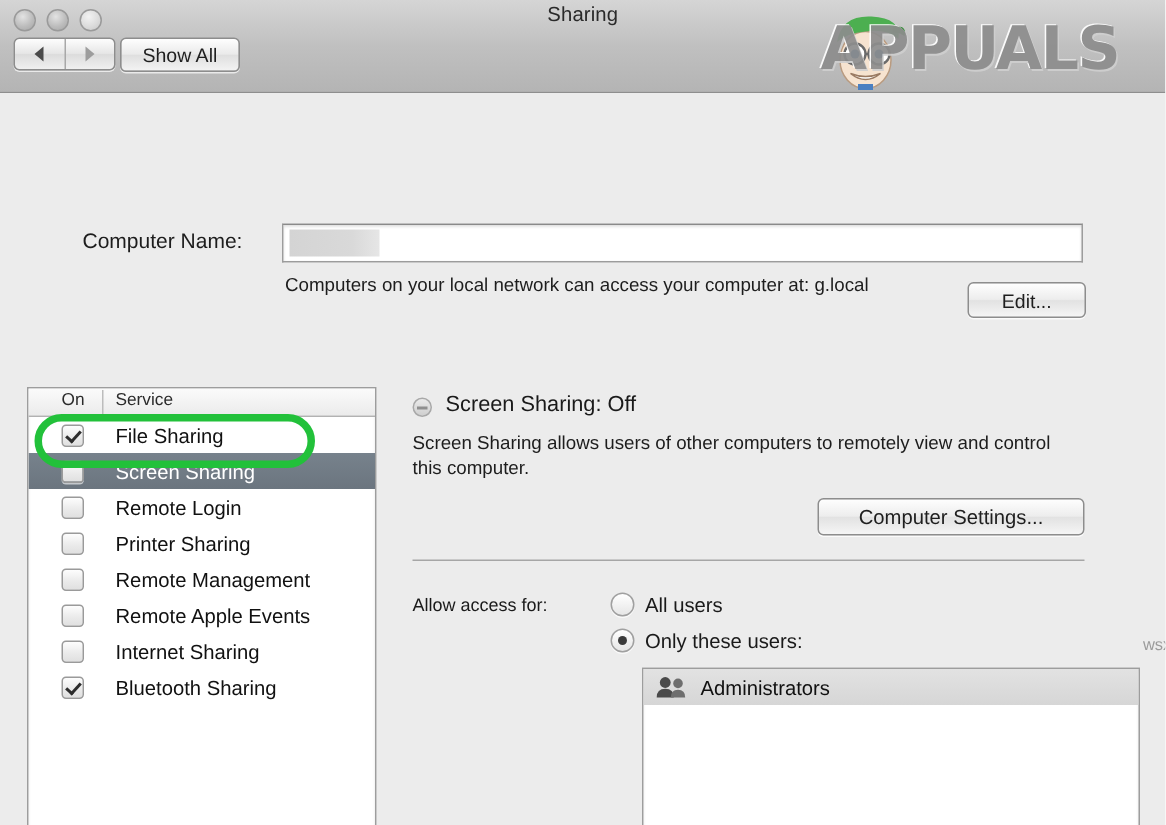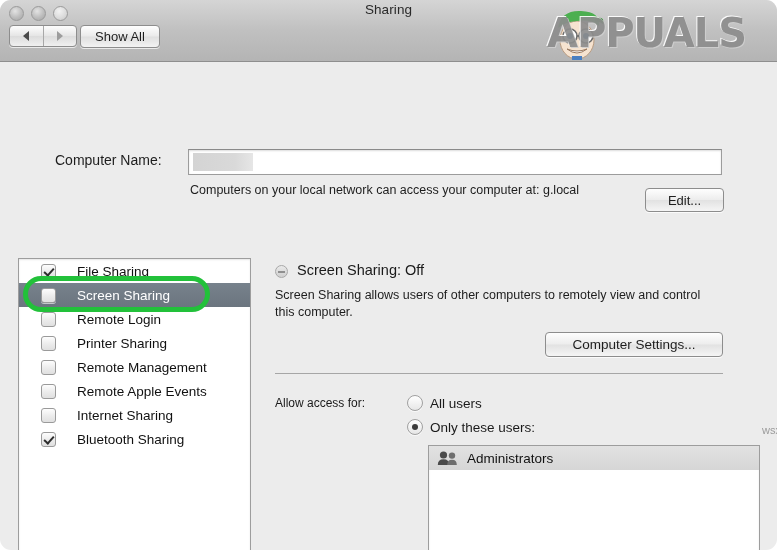--- a/index.html
+++ b/index.html
@@ -10,21 +10,20 @@
   body {
     font-family: "Liberation Sans", sans-serif;
     -webkit-font-smoothing: antialiased;
   }
   #window {
     position: relative;
     width: 777px;
     height: 550px;
     overflow: hidden;
     background: #ececec;
-    border-radius: 11px;
   }
 
   
   #titlebar {
     position: absolute;
     left: 0; top: 0;
     width: 777px;
     height: 62px;
     background: linear-gradient(to bottom, #d5d5d5 0%, #c0c0c0 50%, #b4b4b4 100%);
     border-bottom: 1px solid #8e8e8e;
@@ -431,20 +430,25 @@
 
     <div id="cname-field">
       <div id="cname-redact"></div>
     </div>
 
     <div id="cname-help">Computers on your local network can access your computer at: g.local</div>
 
     <button id="edit-btn">Edit...</button>
 
     <div id="svc-panel">
+      <div id="svc-header">
+        <span class="h-on">On</span>
+        <span class="h-divider"></span>
+        <span class="h-service">Service</span>
+      </div>
 
       <div class="svc-row">
         <span class="cb checked"></span>
         <span class="svc-label">File Sharing</span>
       </div>
       <div class="svc-row selected">
         <span class="cb"></span>
         <span class="svc-label">Screen Sharing</span>
       </div>
       <div class="svc-row">

